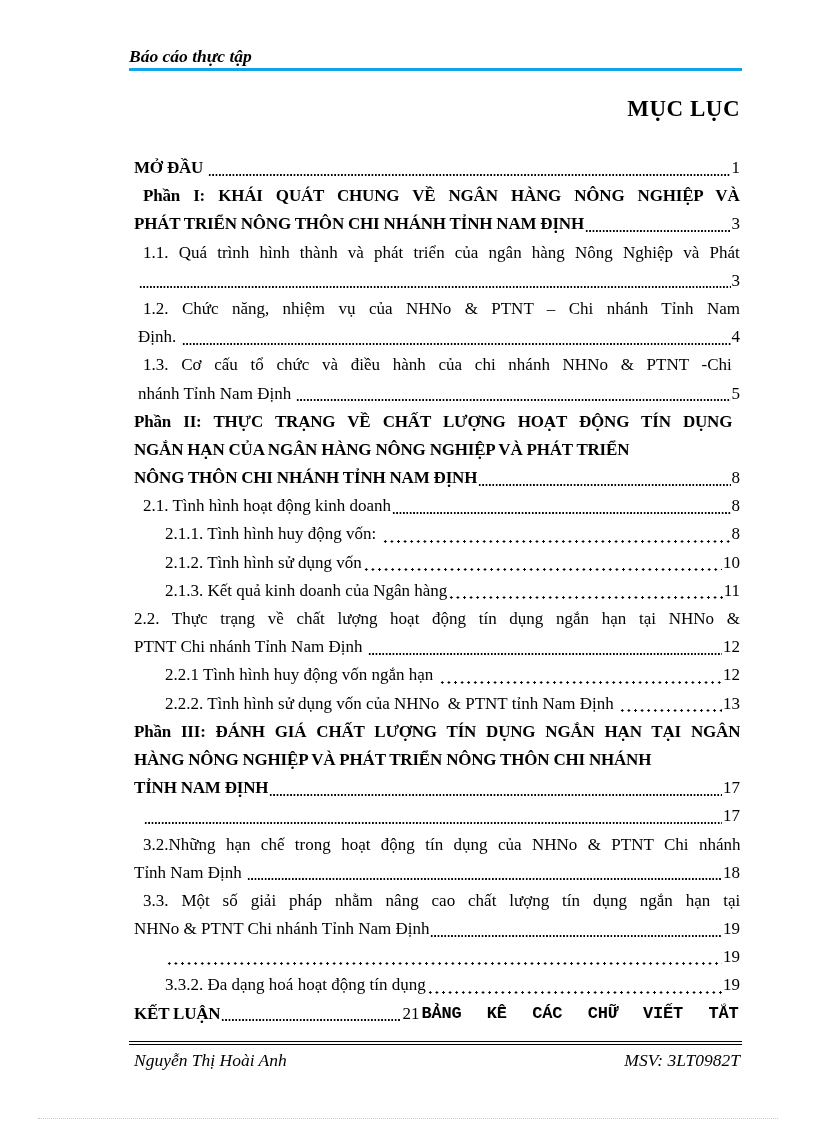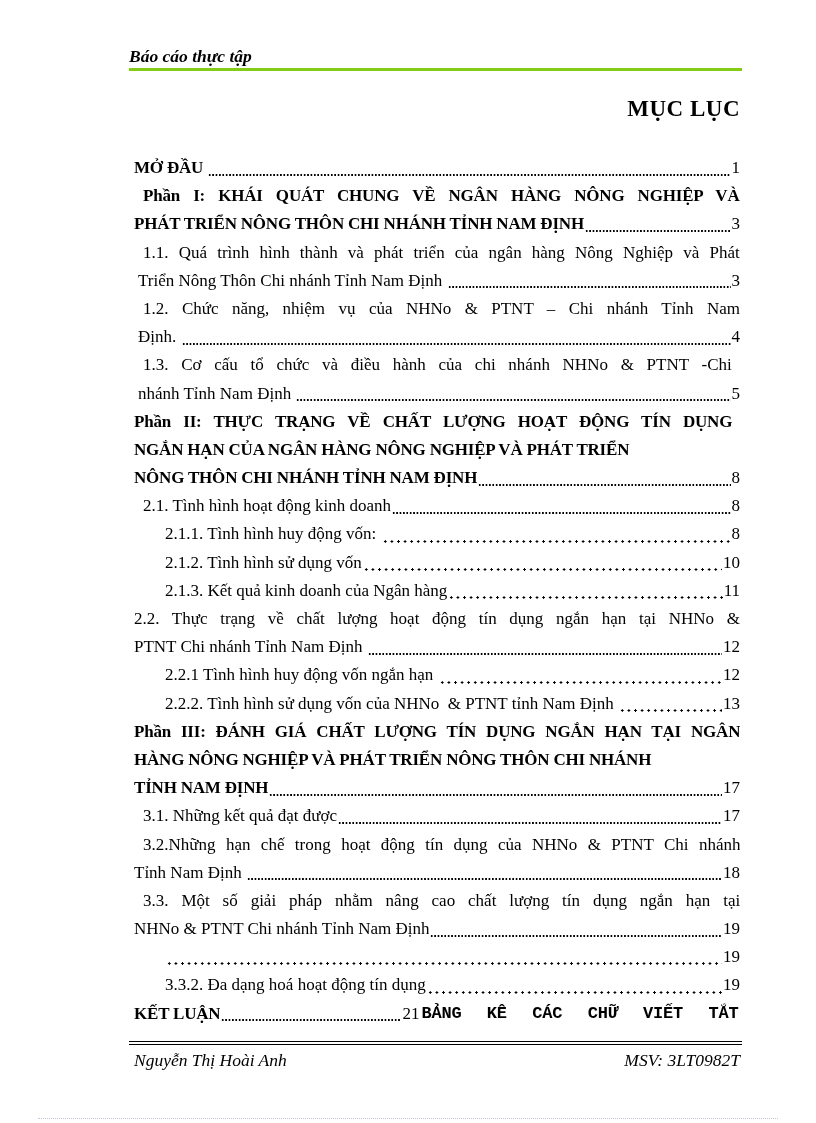--- a/index.html
+++ b/index.html
@@ -10,21 +10,21 @@
   }
   .page{
     position:absolute;inset:0;
     padding:46px 76px 0 134px;
     box-sizing:border-box;
   }
   
   .hdr{
     margin-left:-5px;margin-right:-2px;
     font-weight:bold;font-style:italic;font-size:17.5px;
-    padding-bottom:1px;border-bottom:3px solid #84cc16;
+    padding-bottom:1px;border-bottom:3px solid #0ea5e9;
   }
   
   .doc-title{
     text-align:right;font-weight:bold;font-size:23px;
     margin-top:25px;letter-spacing:.5px;
   }
   
   .toc{margin-top:32px;}
   .line{
     height:28.2px;line-height:28.2px;font-size:17px;
@@ -87,21 +87,20 @@
         <span class="pg">1</span>
       </div>
       <div class="line jline i2 b"><span style="word-spacing: 9.1px;">Phần I: KHÁI QUÁT CHUNG VỀ NGÂN HÀNG NÔNG NGHIỆP VÀ</span></div>
       <div class="line lastline b">
         <span class="txt">PHÁT TRIỂN NÔNG THÔN CHI NHÁNH TỈNH NAM ĐỊNH</span>
         <span class="leader fine"></span>
         <span class="pg">3</span>
       </div>
       <div class="line jline i2"><span style="word-spacing: 5.92857px;">1.1. Quá trình hình thành và phát triển của ngân hàng Nông Nghiệp và Phát</span></div>
       <div class="line lastline i1">
-        <span class="txt">Triển Nông Thôn Chi nhánh Tỉnh Nam Định </span>
         <span class="leader fine"></span>
         <span class="pg">3</span>
       </div>
       <div class="line jline i2"><span style="word-spacing: 9.15385px;">1.2. Chức năng, nhiệm vụ của NHNo &amp; PTNT – Chi nhánh Tỉnh Nam</span></div>
       <div class="line lastline i1">
         <span class="txt">Định. </span>
         <span class="leader fine"></span>
         <span class="pg">4</span>
       </div>
       <div class="line jline i2"><span style="word-spacing: 8.46667px;">1.3. Cơ cấu tổ chức và điều hành của chi nhánh  NHNo &amp; PTNT -Chi</span></div>
@@ -154,21 +153,20 @@
         <span class="pg">13</span>
       </div>
       <div class="line jline b"><span style="word-spacing: 5.90909px;">Phần III: ĐÁNH GIÁ CHẤT LƯỢNG TÍN DỤNG NGẮN HẠN TẠI NGÂN</span></div>
       <div class="line cline b"><span>HÀNG NÔNG NGHIỆP VÀ PHÁT TRIỂN NÔNG THÔN CHI NHÁNH</span></div>
       <div class="line lastline b">
         <span class="txt">TỈNH NAM ĐỊNH</span>
         <span class="leader fine"></span>
         <span class="pg">17</span>
       </div>
       <div class="line lastline i2">
-        <span class="txt">3.1. Những kết quả đạt được</span>
         <span class="leader fine"></span>
         <span class="pg">17</span>
       </div>
       <div class="line jline i2"><span style="word-spacing: 6.15385px;">3.2.Những hạn chế trong hoạt động tín dụng của NHNo &amp; PTNT Chi nhánh</span></div>
       <div class="line lastline">
         <span class="txt">Tỉnh Nam Định </span>
         <span class="leader fine"></span>
         <span class="pg">18</span>
       </div>
       <div class="line jline i2"><span style="word-spacing: 8.64286px;">3.3. Một số giải pháp nhằm nâng cao chất lượng tín dụng ngắn hạn tại</span></div>

